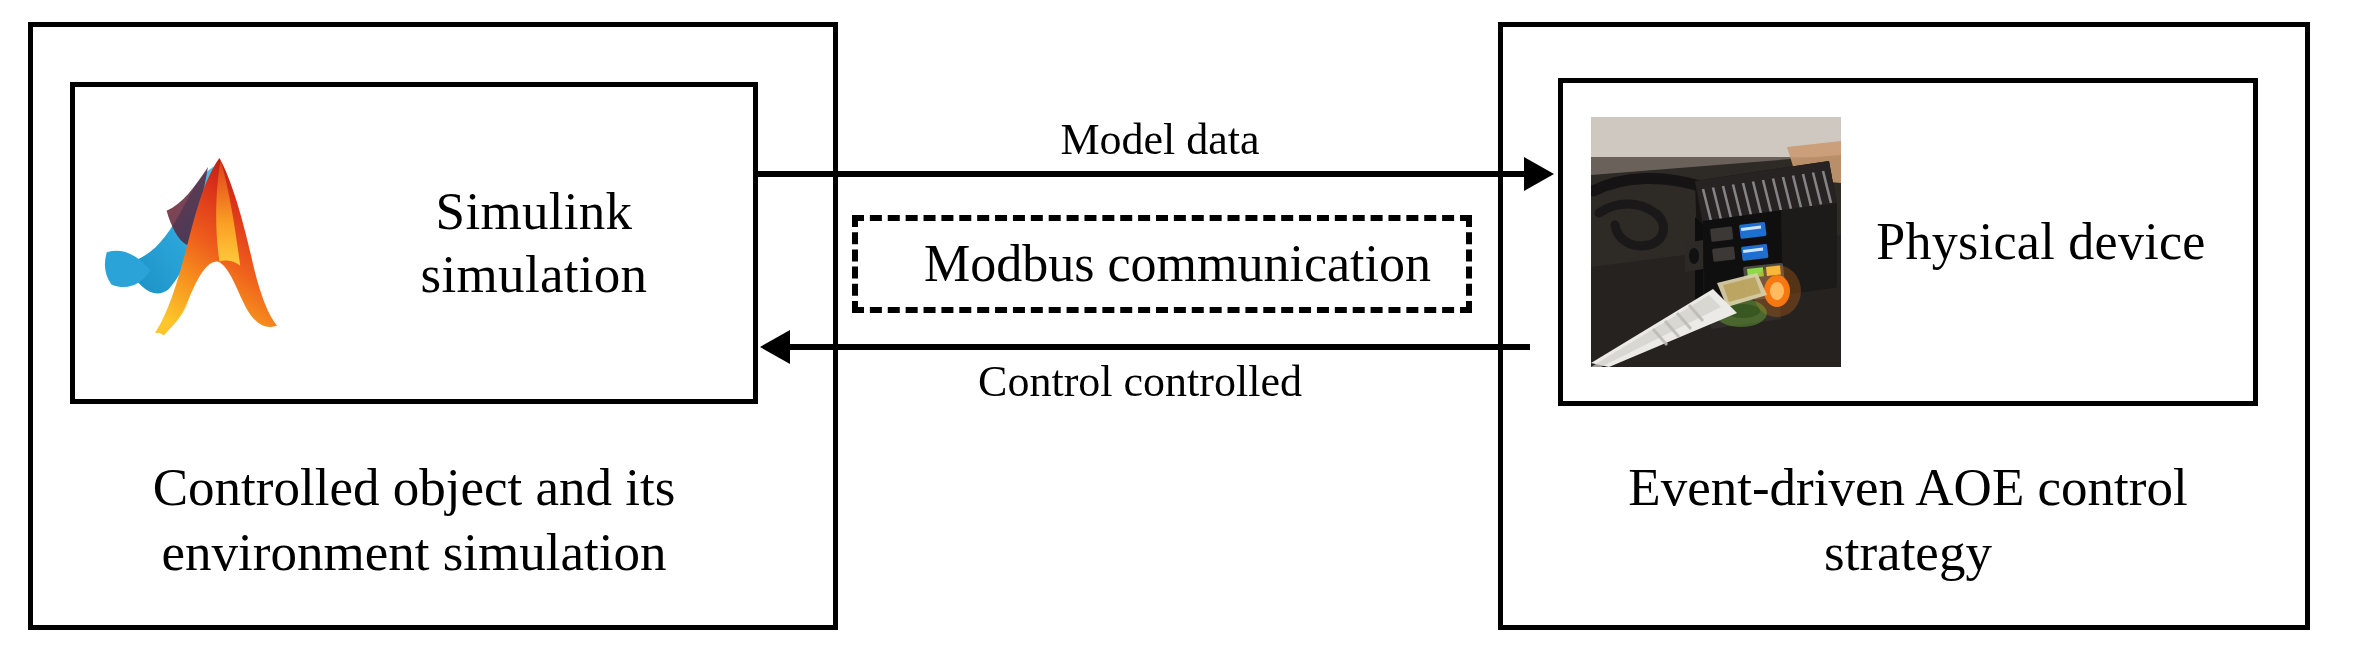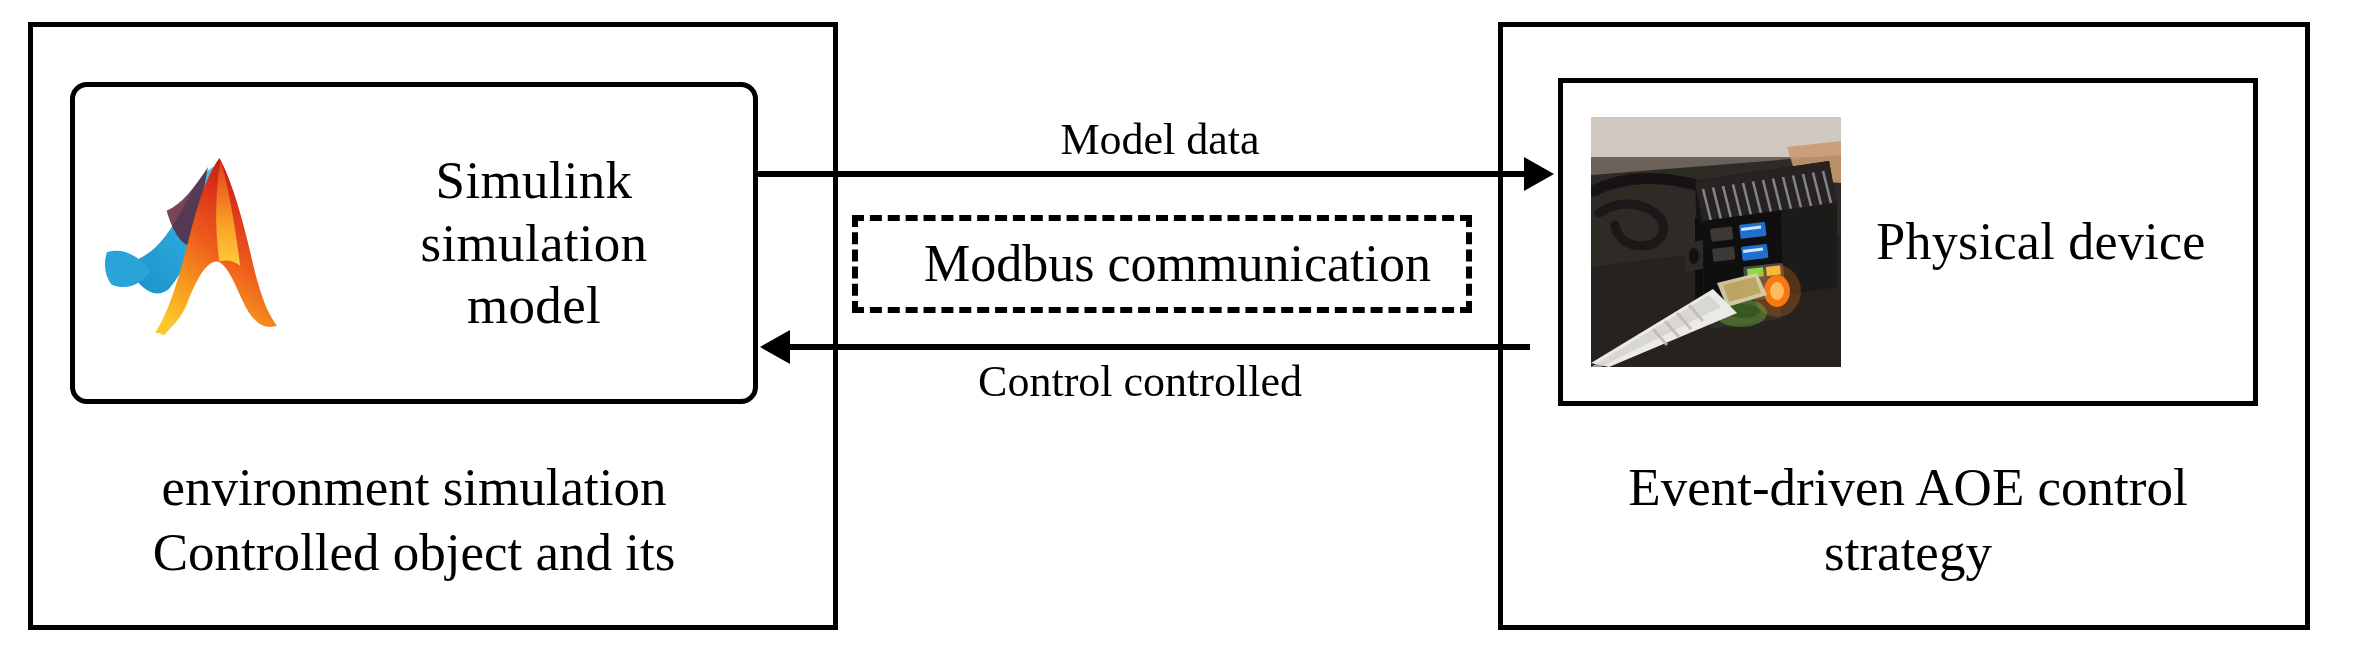--- a/index.html
+++ b/index.html
@@ -27,21 +27,21 @@
   #left-outer  { left: 28px;   top: 22px;  width: 810px;  height: 608px; }
   #right-outer { left: 1498px; top: 22px;  width: 812px;  height: 608px; }
 
   
   .inner-box {
     position: absolute;
     border: 5px solid #000;
     box-sizing: border-box;
     background: #fff;
   }
-  #left-inner  { left: 70px;   top: 82px;  width: 688px;  height: 322px; border-radius: 17px; }
+  #left-inner  { left: 70px;   top: 82px;  width: 688px;  height: 322px; }
   #right-inner { left: 1558px; top: 78px;  width: 700px;  height: 328px; }
 
   .inner-flow {
     position: absolute;
     inset: 0;
     display: flex;
     flex-direction: row;
     align-items: center;
   }
 
@@ -195,28 +195,27 @@
           <path d="M111 28 C118 52 124 88 128 120 C124 116 116 114 110 116
                    C106 92 106 56 111 28 Z" fill="url(#sl-crest)" opacity="0.95"></path>
 
           <path d="M56 176 C66 178 76 166 84 150 C78 160 70 172 62 180
                    C60 180 58 178 56 176 Z" fill="#fdc52a"></path>
         </svg>
       </div>
       <div class="inner-label">
         <div>Simulink</div>
         <div>simulation</div>
-        <div>model</div>
       </div>
     </div>
   </div>
 
   <div class="outer-caption" id="left-caption">
+    <div>Controlled object and its</div>
     <div>environment simulation</div>
-    <div>Controlled object and its</div>
   </div>
 
   <div class="outer-box" id="right-outer">
   </div>
 
   <div class="inner-box" id="right-inner">
     <div class="inner-flow">
       <div class="device-photo">
         <svg viewBox="0 0 250 250" xmlns="http://www.w3.org/2000/svg" aria-hidden="true">
 

